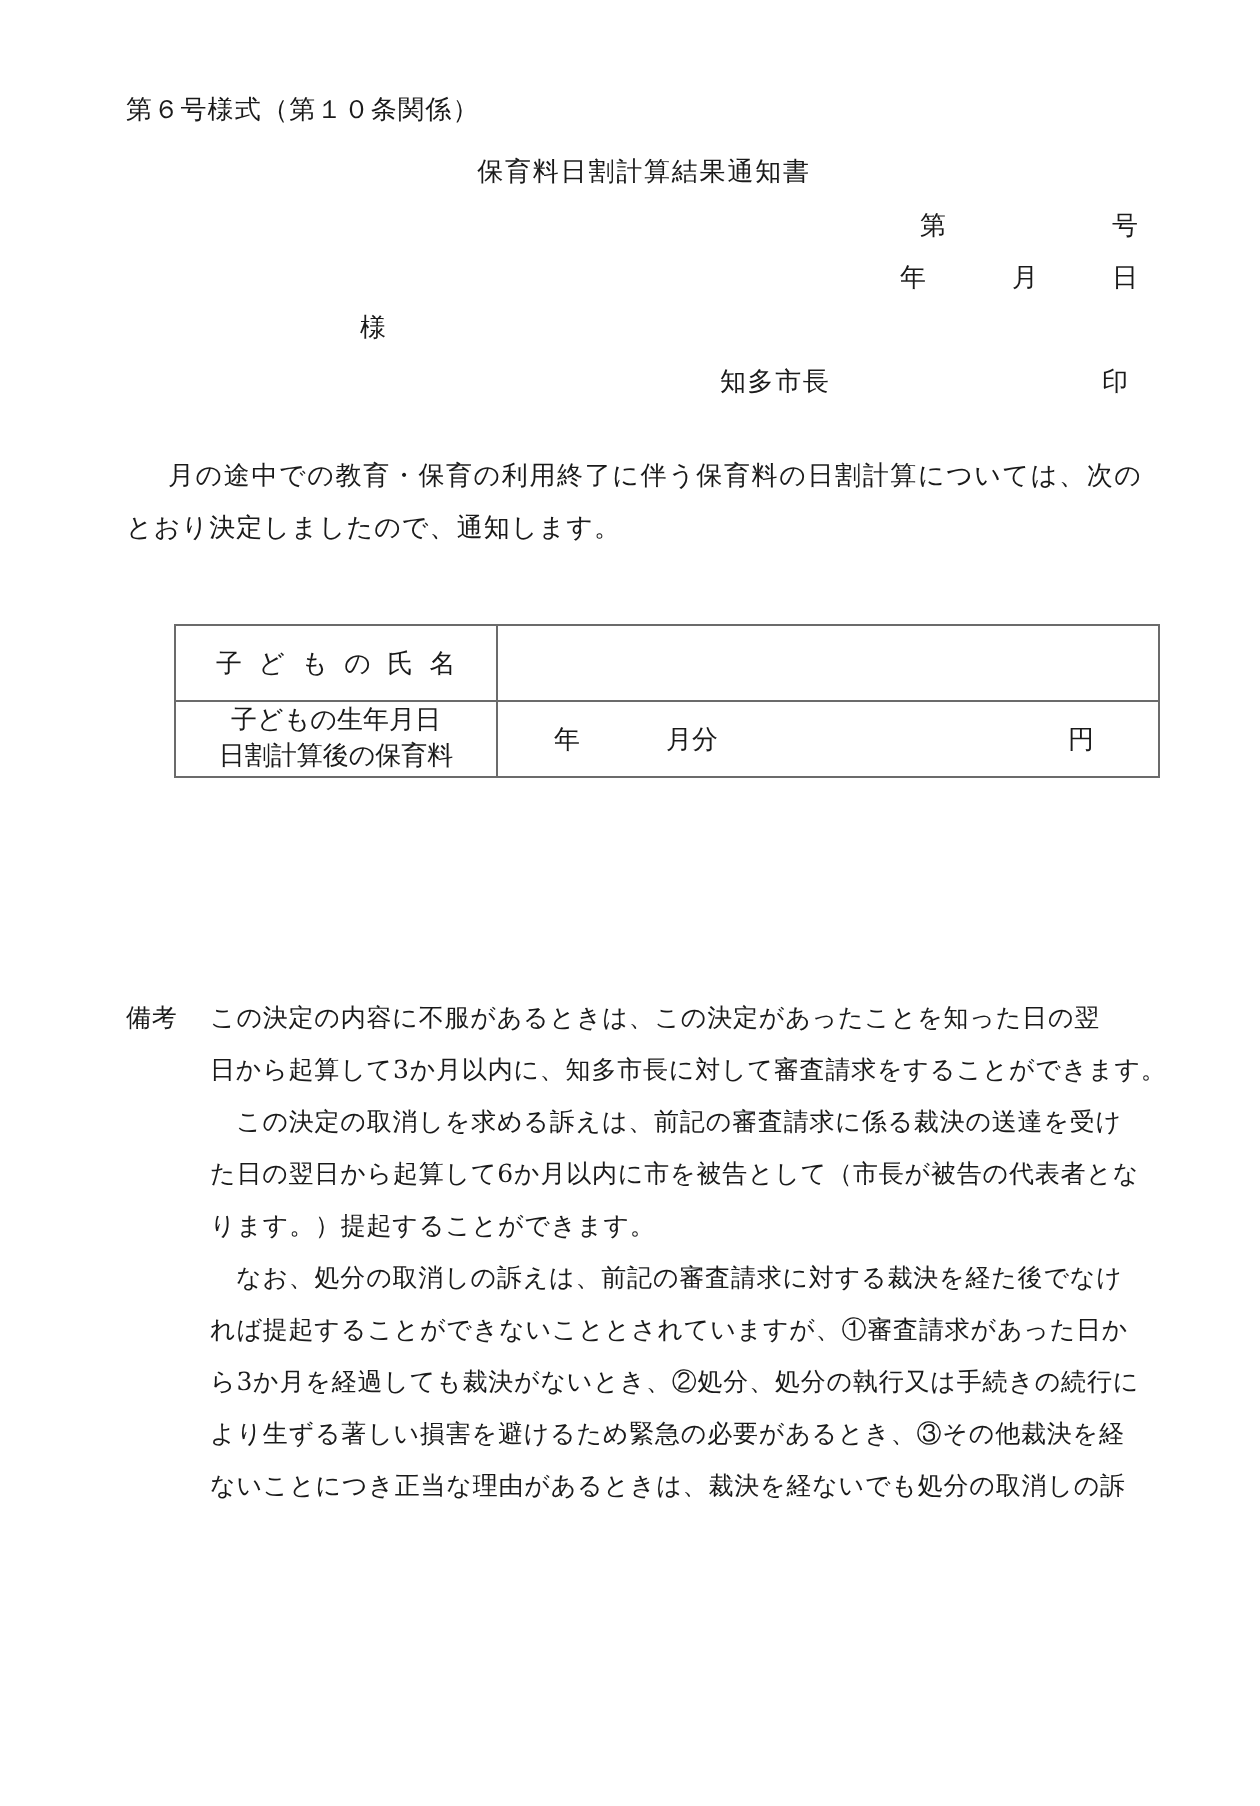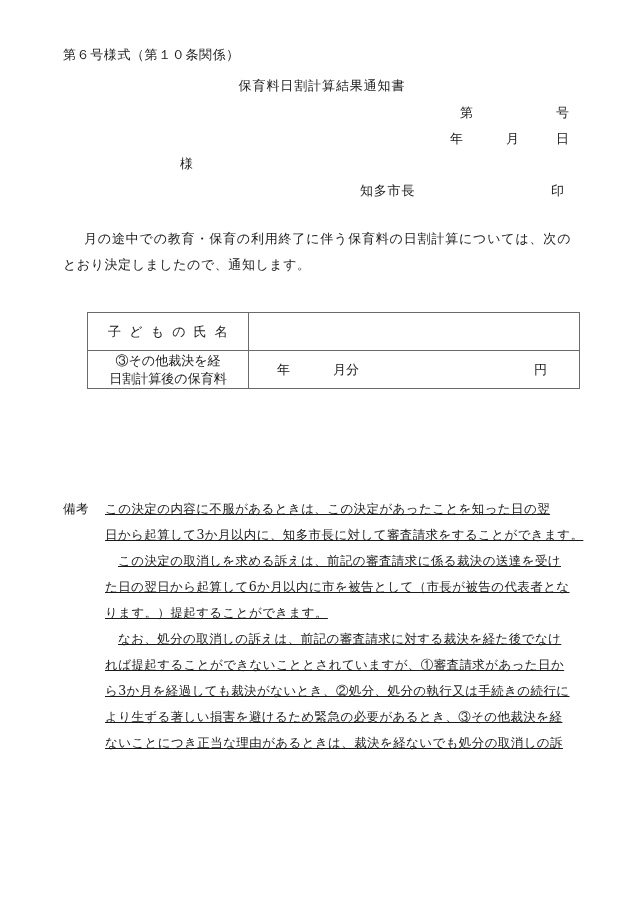--- a/index.html
+++ b/index.html
@@ -182,21 +182,20 @@
     width: 508px;
     font-size: 12.5px;
     line-height: 26px;
     letter-spacing: 0.4px;
   }
   .remarks .rem-line {
     display: block;
     text-align: justify;
     text-align-last: left;
     white-space: nowrap;
-    text-decoration: underline;
   }
   .remarks .rem-label {
     display: inline-block;
     width: 42px;
   }
   .remarks .rem-hang {
     padding-left: 42px;
   }
   .remarks .rem-hang-indent {
     padding-left: 55px;
@@ -243,21 +242,21 @@
           <span></span>
         </td>
       </tr>
 
 
 
 
       <tr class="r-double">
         <td class="col-label">
           <span class="lbl-two-line centered">
-            <span>③その他裁決を経</span>
+            <span>子どもの生年月日</span>
             <span>日割計算後の保育料</span>
           </span>
         </td>
         <td class="col-value">
           <span class="val-money">
             <span class="m-y">年</span>
             <span class="m-mbun">月分</span>
             <span class="m-spacer"></span>
             <span class="m-yen">円</span>
           </span>

